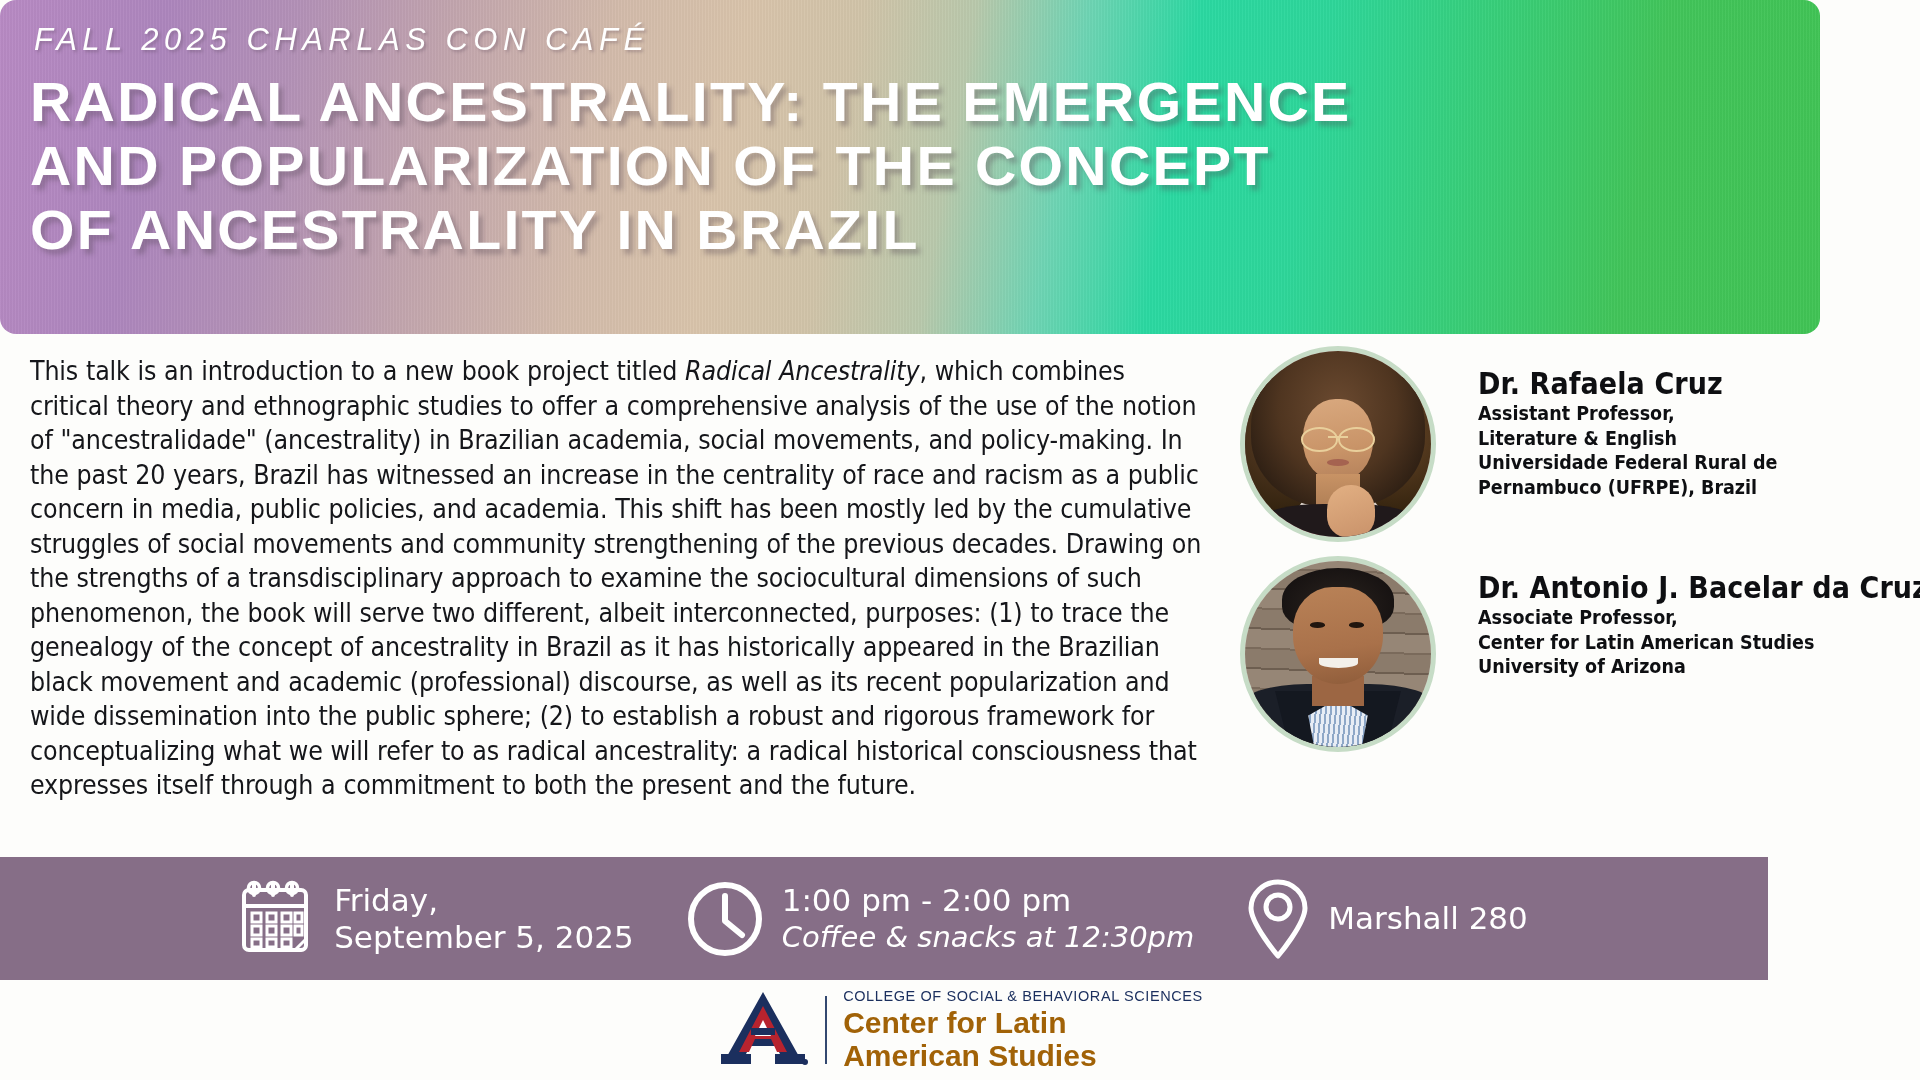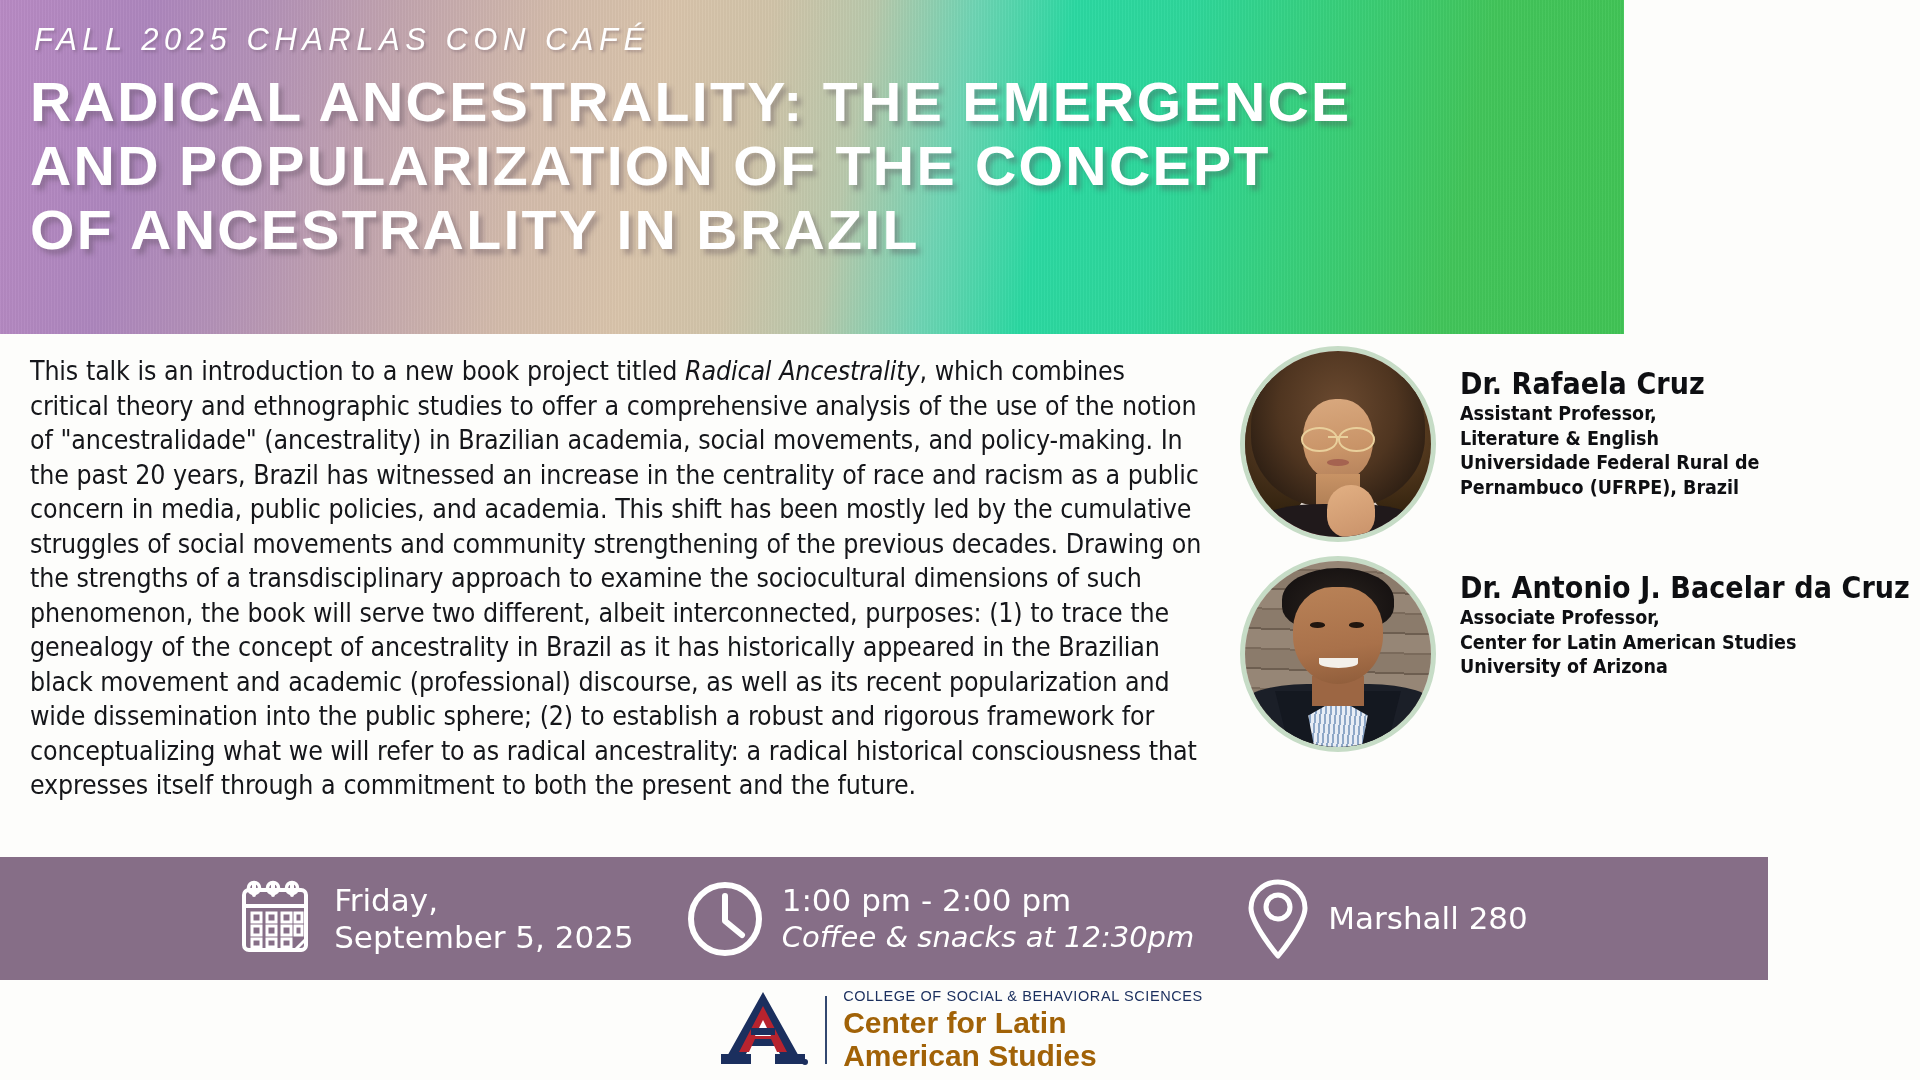--- a/index.html
+++ b/index.html
@@ -15,39 +15,40 @@
   .flyer {
     position: relative;
     width: 1920px;
     height: 1080px;
     background: #fdfdfb;
   }
 
   
   .header {
     position: relative;
-    width: 1624px;
+    width: 1820px;
     height: 334px;
     background:
       linear-gradient(100deg,
         #b88ac4 0%,
         #ad86bd 9%,
         #b391b7 16%,
         #c2a5ae 24%,
         #d3bbab 33%,
         #d9c4ab 40%,
         #d1c4a9 46%,
         #b9c9ac 52%,
         #6fd5b4 58%,
         #2bd9a2 64%,
         #2ed79a 71%,
         #38cf79 80%,
         #42c55a 89%,
         #41c455 100%);
     overflow: hidden;
+    border-radius: 16px;
   }
   .header::after{
     content:"";
     position:absolute; inset:0;
     background:
       repeating-linear-gradient(90deg,
         rgba(255,255,255,0.035) 0px,
         rgba(255,255,255,0.035) 1px,
         rgba(0,0,0,0.025) 1px,
         rgba(0,0,0,0.025) 3px);
@@ -109,20 +110,21 @@
     letter-spacing: -0.15px;
     word-spacing: 0.4px;
   }
   .abstract i { font-style: italic; }
 
   
   .speaker {
     position: absolute;
     display: flex;
     align-items: flex-start;
+    gap: 18px;
   }
   .speaker-1 { left: 1240px; top: 12px; }
   .speaker-2 { left: 1240px; top: 222px; }
 
   .photo {
     width: 196px;
     height: 196px;
     border-radius: 50%;
     border: 5px solid #c6dcc6;
     overflow: hidden;

